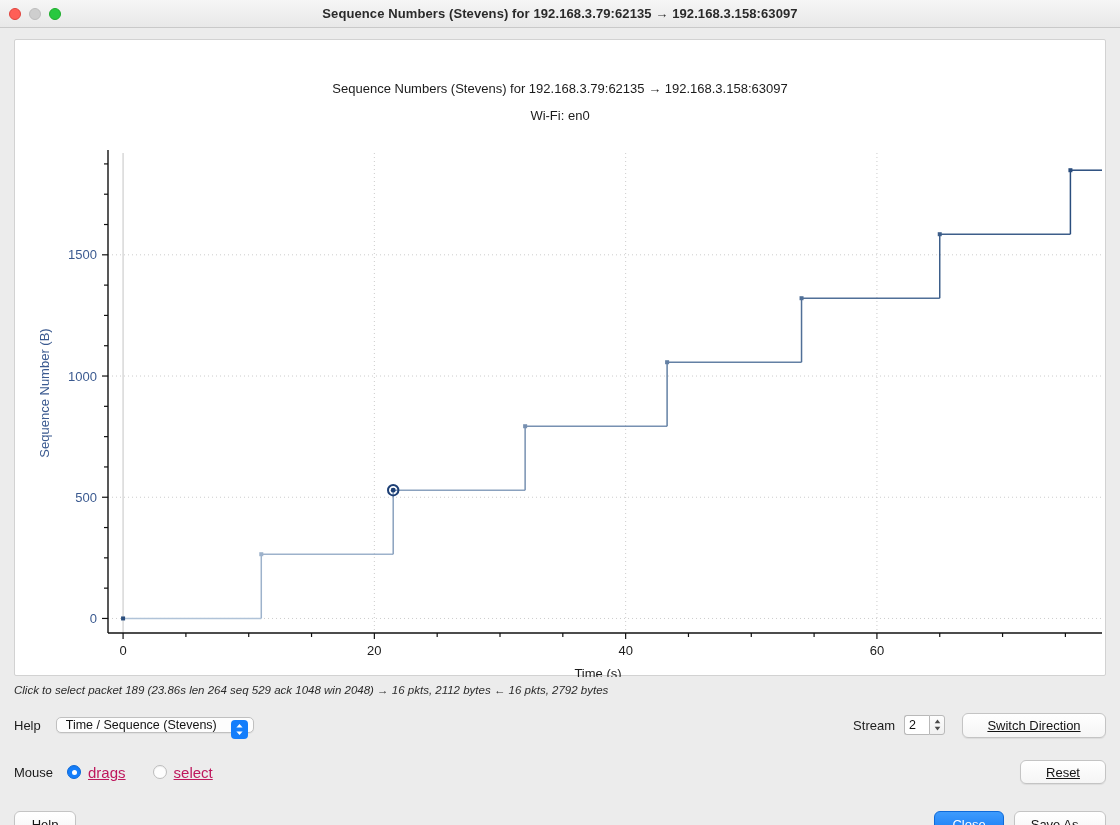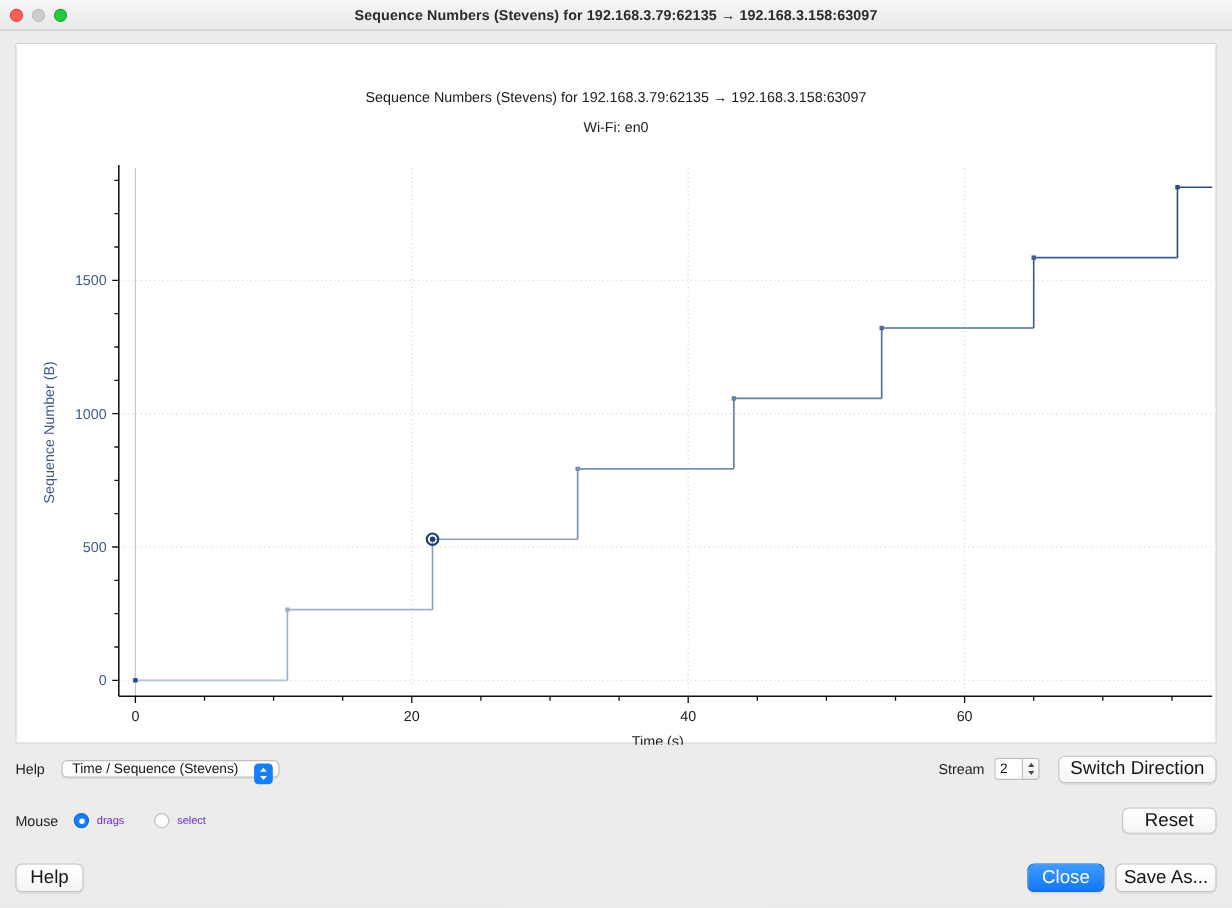--- a/index.html
+++ b/index.html
@@ -142,24 +142,25 @@
     color: #4a4a4a; font-size: 7px; line-height: 7px;
     cursor: default;
   }
 
   
   .btn {
     background: linear-gradient(#ffffff, #f5f5f5);
     border: 1px solid #c4c4c4;
     border-radius: 6px;
     box-shadow: 0 1px 1px rgba(0,0,0,0.07);
-    font-size: 17px; color: #141414;
+    font-size: 13px; color: #141414;
     display: flex; align-items: center; justify-content: center;
     cursor: default;
     white-space: nowrap;
+    text-decoration: underline;
   }
   .btn-switch { width: 144px; height: 25px; margin-left: 17px; }
   .btn-reset  { width: 86px;  height: 24px; }
   .btn-help   { width: 62px;  height: 26px; }
   .btn-saveas { width: 92px;  height: 26px; }
   .btn-close  {
     width: 70px; height: 26px; margin-right: 10px;
     background: linear-gradient(#3e9bfd, #1277f2);
     border: 1px solid #0f6ad8;
     color: #fff;
@@ -175,21 +176,21 @@
     box-shadow: inset 0 1px 1px rgba(0,0,0,0.05);
     margin-right: 7px;
     display: flex; align-items: center; justify-content: center;
   }
   .radio-dot.on {
     background: #147efb; border-color: #0f6ad8;
   }
   .radio-dot.on::after {
     content: ""; width: 5px; height: 5px; border-radius: 50%; background: #fff;
   }
-  .radio-text { font-size: 10px; color: #6d28d9; }
+  .radio-text { font-size: 15px; color: #be185d; text-decoration: underline; }
 </style>
 </head>
 <body>
 
 <div class="window">
 
   <div class="titlebar">
     <div class="traffic">
       <div class="light red"></div>
       <div class="light yellow"></div>
@@ -278,20 +279,21 @@
           <circle cx="378.2051282051282" cy="450.21212121212125" r="5.2" fill="none" stroke="#1d3f75" stroke-width="2"></circle>
           <circle cx="378.2051282051282" cy="450.21212121212125" r="2.4" fill="#1d3f75"></circle>
           <rect x="508.1282051282052" y="384.21212121212125" width="4" height="4" fill="rgb(119,144,177)"></rect>
           <rect x="650.1025641025641" y="320.2121212121212" width="4" height="4" fill="rgb(99,128,164)"></rect>
           <rect x="784.5384615384615" y="256.2121212121212" width="4" height="4" fill="rgb(80,111,151)"></rect>
           <rect x="922.7435897435897" y="192.21212121212125" width="4" height="4" fill="rgb(61,94,138)"></rect>
           <rect x="1053.4102564102564" y="128.2121212121212" width="4" height="4" fill="rgb(42,77,125)"></rect>
         </svg>
     </div>
 
+    <div class="hint-line">Click to select packet 189 (23.86s len 264 seq 529 ack 1048 win 2048) → 16 pkts, 2112 bytes ← 16 pkts, 2792 bytes</div>
 
     <div class="row row-type">
       <span class="ctl-label">Help</span>
       <div class="combo">
         <span>Time / Sequence (Stevens)</span>
         <span class="combo-chevrons">
           <svg width="9" height="13" viewBox="0 0 9 13">
             <path d="M4.5 1 L7.6 4.6 L1.4 4.6 Z" fill="#ffffff"></path>
             <path d="M4.5 12 L7.6 8.4 L1.4 8.4 Z" fill="#ffffff"></path>
           </svg>

